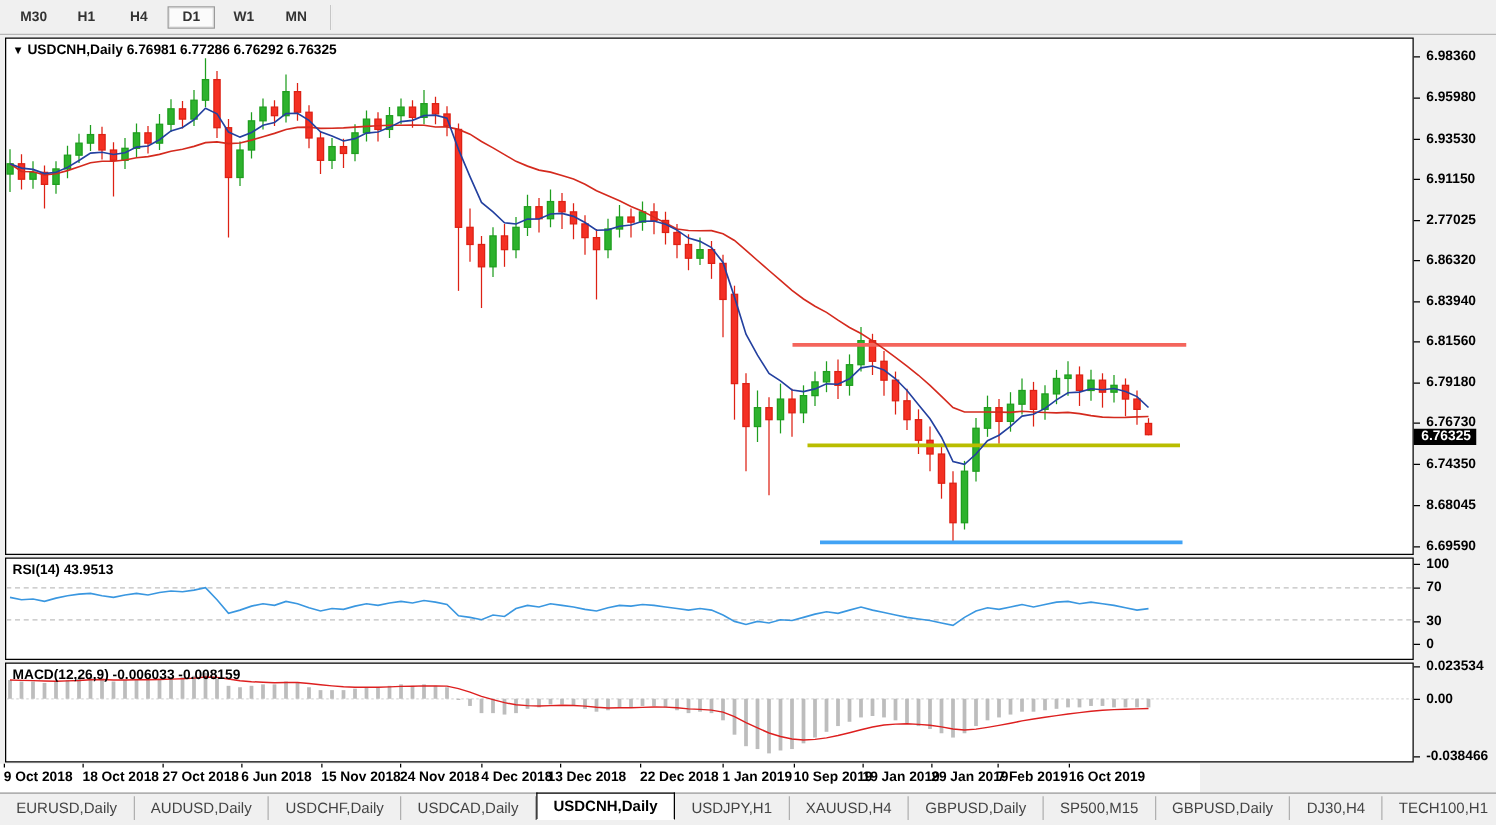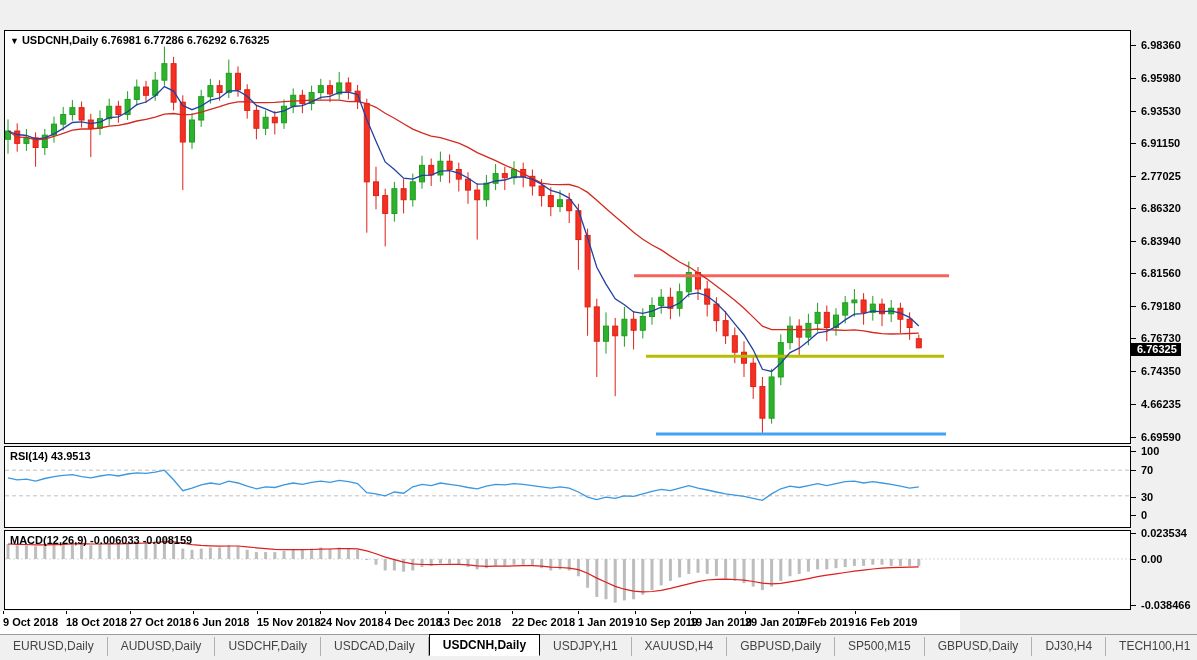--- a/index.html
+++ b/index.html
@@ -42,20 +42,29 @@
            border-top:1px solid #9a9a9a;display:flex;align-items:flex-end;box-sizing:border-box;}
   .tab{height:19px;line-height:19px;padding:0 13px;font-size:12px;color:#444;white-space:nowrap;
        border-right:1px solid #b0b0b0;cursor:default;}
   .tab.sel{background:#fff;border:1px solid #000;border-bottom:1px solid #fff;font-weight:bold;color:#000;height:20px;line-height:20px;}
 </style>
 </head>
 <body>
 
 <div id="app">
 
+  <div class="toolbar">
+      <div class="tf-btn">M30</div>
+      <div class="tf-btn">H1</div>
+      <div class="tf-btn">H4</div>
+      <div class="tf-btn sel">D1</div>
+      <div class="tf-btn">W1</div>
+      <div class="tf-btn">MN</div>
+      <div class="tb-sep"></div>
+    </div>
 
   <div class="pane" id="pane-main">
     <svg id="svg-main" width="1125" height="412">
         <line x1="3" y1="88.33340000000005" x2="3" y2="122.68340000000055" stroke="#1f9e1f" stroke-width="1"></line>
         <rect x="0.5" y="100.01239999999967" width="5" height="8.244000000000312" fill="#2db22d" stroke="#1f9e1f" stroke-width="1"></rect>
         <line x1="12.2" y1="92.45540000000021" x2="12.2" y2="120.62240000000045" stroke="#dd2114" stroke-width="1"></line>
         <rect x="9.7" y="100.01239999999967" width="5" height="12.366000000000469" fill="#f43023" stroke="#dd2114" stroke-width="1"></rect>
         <line x1="21.4" y1="97.95139999999961" x2="21.4" y2="119.93539999999962" stroke="#1f9e1f" stroke-width="1"></line>
         <rect x="18.9" y="106.88239999999954" width="5" height="5.496000000000606" fill="#2db22d" stroke="#1f9e1f" stroke-width="1"></rect>
         <line x1="30.599999999999994" y1="101.38640000000015" x2="30.599999999999994" y2="135.73640000000063" stroke="#dd2114" stroke-width="1"></line>
@@ -421,21 +430,21 @@
       <div class="ax-label" style="top: 302px;">
         <span class="tick"></span>
         <span class="txt">6.76730</span>
       </div>
       <div class="ax-label" style="top: 335px;">
         <span class="tick"></span>
         <span class="txt">6.74350</span>
       </div>
       <div class="ax-label" style="top: 368px;">
         <span class="tick"></span>
-        <span class="txt">4.66235</span>
+        <span class="txt">8.68045</span>
       </div>
       <div class="ax-label" style="top: 401px;">
         <span class="tick"></span>
         <span class="txt">6.69590</span>
       </div>
       <div class="ax-label" style="top: 415px;">
         <span class="tick"></span>
         <span class="txt">100</span>
       </div>
       <div class="ax-label" style="top: 434px;">
@@ -487,21 +496,21 @@
       <div class="t-label" style="left: 578px;">1 Jan 2019</div>
       <div class="t-tick" style="left: 635px;"></div>
       <div class="t-label" style="left: 635px;">10 Sep 2019</div>
       <div class="t-tick" style="left: 690px;"></div>
       <div class="t-label" style="left: 690px;">19 Jan 2019</div>
       <div class="t-tick" style="left: 745px;"></div>
       <div class="t-label" style="left: 745px;">29 Jan 2019</div>
       <div class="t-tick" style="left: 798px;"></div>
       <div class="t-label" style="left: 798px;">7 Feb 2019</div>
       <div class="t-tick" style="left: 855px;"></div>
-      <div class="t-label" style="left: 855px;">16 Feb 2019</div>
+      <div class="t-label" style="left: 855px;">16 Oct 2019</div>
     </div>
 
   <div id="tab-bar">
       <div class="tab">EURUSD,Daily</div>
       <div class="tab">AUDUSD,Daily</div>
       <div class="tab">USDCHF,Daily</div>
       <div class="tab">USDCAD,Daily</div>
       <div class="tab sel">USDCNH,Daily</div>
       <div class="tab">USDJPY,H1</div>
       <div class="tab">XAUUSD,H4</div>

